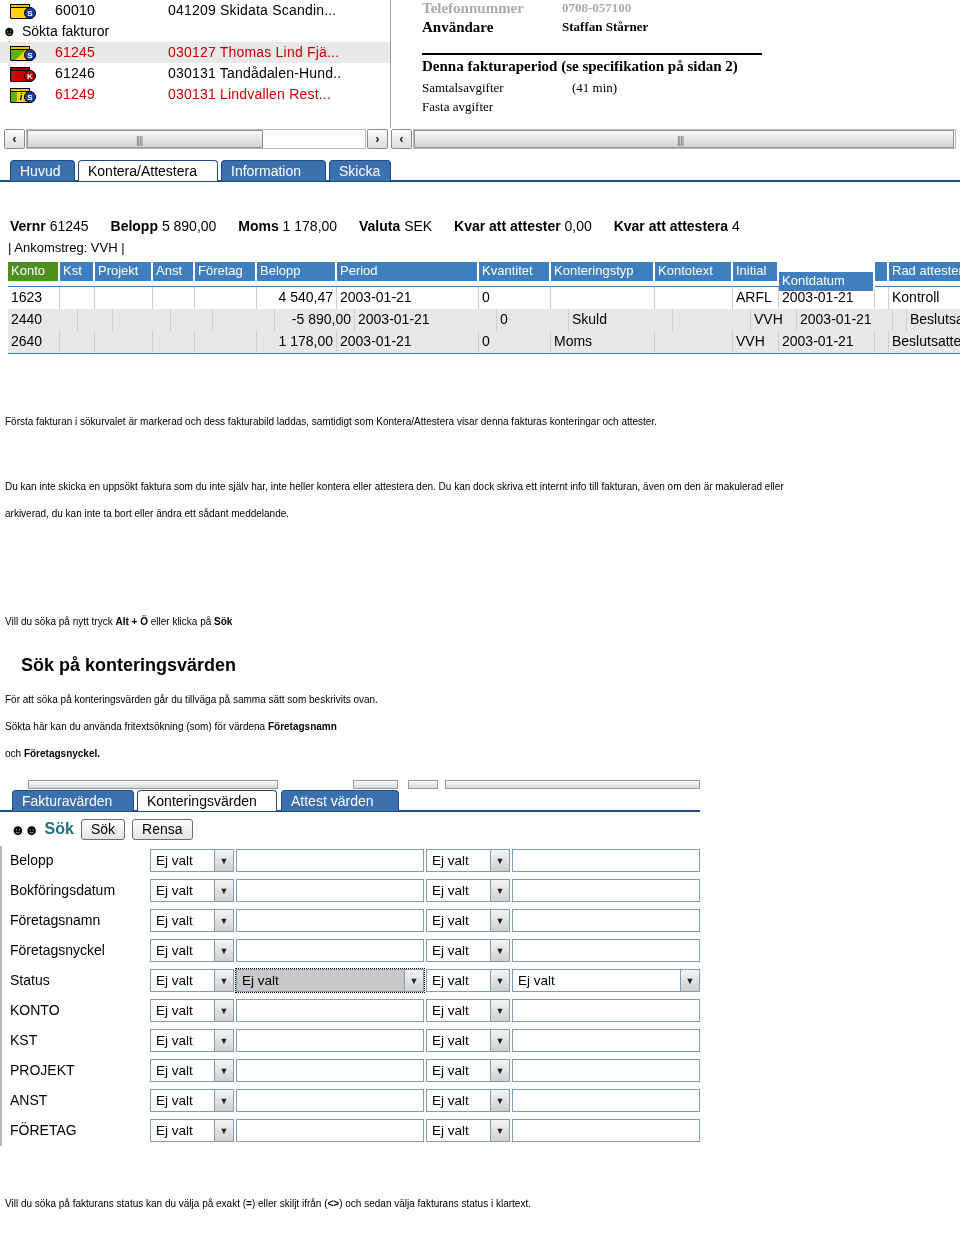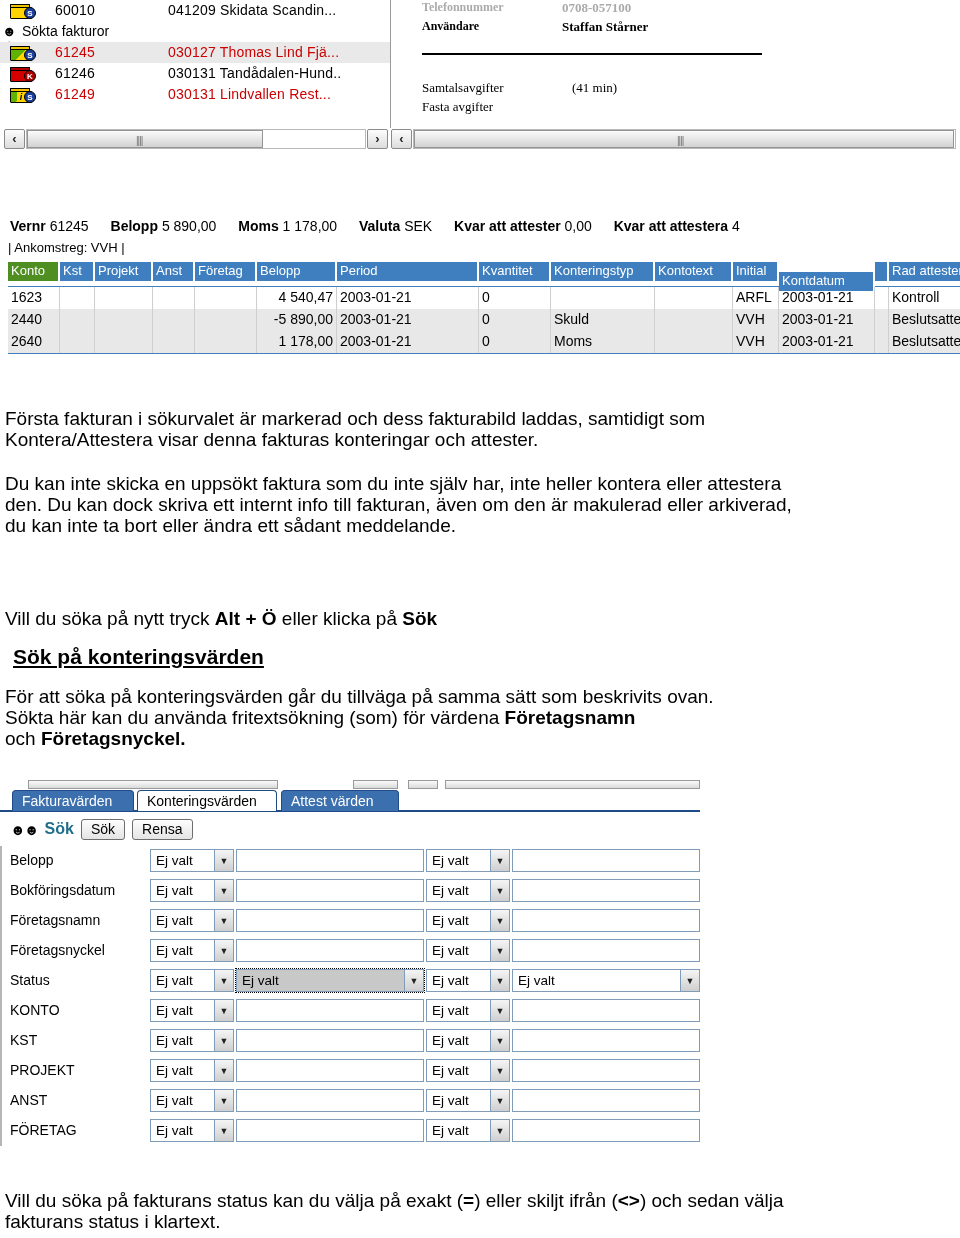--- a/index.html
+++ b/index.html
@@ -37,21 +37,21 @@
   .ico-folder.red .tab { background:#b00000; }
   .ico-folder.red .body { background:#d40000; }
   .ico-folder .blue-badge { position:absolute; left:14px; top:3px; width:12px; height:12px; border-radius:50%; background:#1b3f9e; border:1px solid #000; color:#fff; font-size:8px; font-weight:bold; text-align:center; line-height:11px; }
   .ico-folder .red-badge { position:absolute; left:14px; top:3px; width:12px; height:12px; border-radius:50%; background:#b00000; border:1px solid #000; color:#fff; font-size:8px; font-weight:bold; text-align:center; line-height:11px; }
   .ico-folder .i-badge { position:absolute; left:7px; top:4px; width:8px; height:10px; background:#ffd400; color:#000; font-size:9px; font-weight:bold; text-align:center; line-height:10px; font-style:italic; }
   .ico-bino { position:absolute; left:2px; top:3px; width:17px; height:14px; font-size:14px; line-height:14px; letter-spacing:-2px; font-weight:bold; }
 
   
   .fax { position:absolute; left:30px; top:0px; width:520px; font-family:"Liberation Serif", serif; }
   .fax .r { position:relative; height:19px; white-space:nowrap; }
-  .fax .k { position:absolute; left:0; font-size:12px; font-weight:bold;font-family:Liberation Serif, serif; }
+  .fax .k { position:absolute; left:0; font-size:15px; font-weight:bold;font-family:Liberation Serif, serif; }
   .fax .v { position:absolute; left:140px; font-size:13px; font-weight:bold; }
   .fax .clipped { color:#666; opacity:.55; }
   .fax hr.rule { position:absolute; left:0; top:53px; width:340px; height:2px; background:#000; border:0; margin:0; }
   .fax .hdr { position:absolute; left:0; top:58px; font-size:15px; font-weight:bold; white-space:nowrap; }
   .fax .l2 { position:absolute; left:0; top:80px; font-size:13px; }
   .fax .l2b { position:absolute; left:150px; top:80px; font-size:13px; }
   .fax .l3 { position:absolute; left:0; top:99px; font-size:13px; }
 
   
   .hsb { position:absolute; height:22px; background:#ffffff; display:flex; align-items:center; }
@@ -80,22 +80,22 @@
   .gh.sorted { background:#4f8f22; }
   .grid-sep { height:6px; background:#ffffff; border-bottom:1px solid #3f7fbf; }
   .grow { display:flex; height:22px; }
   .grow.alt { background:#e8e8e8; }
   .gc { height:22px; line-height:21px; font-size:14px; border-right:1px solid #cfcfcf; padding:0 3px; white-space:nowrap; overflow:hidden; flex:none; }
   .gc.num { text-align:right; }
   .grid-bottom { height:3px; background:#ffffff; border-top:1px solid #3f7fbf; }
 
   
   .doc { position:absolute; left:0; top:0; width:960px; }
-  p.para { position:absolute; left:5px; margin:0; font-size:19px; line-height:21px; color:#000; }
-  h3.sect { position:absolute; left:5px; margin:8px; font-size:21px; font-weight:bold; line-height:24px;text-decoration:underline; }
+  p.para { position:absolute; left:5px; margin:0; font-size:10px; line-height:27px; color:#000; }
+  h3.sect { position:absolute; left:5px; margin:16px; font-size:18px; font-weight:bold; line-height:24px; }
 
   
   .shot-bot { position:absolute; left:0; top:778px; width:720px; height:375px; overflow:hidden; }
   .bot-topbar { position:absolute; left:8px; top:0; width:700px; height:12px; }
   .bot-topbar .seg { position:absolute; top:2px; height:9px; background:linear-gradient(#fafafa,#dadada); border:1px solid #9a9a9a; }
   .bot-tabstrip { position:absolute; left:0; top:12px; width:720px; height:22px; }
   .bot-tabstrip .baseline2 { position:absolute; left:0; top:20px; width:700px; height:2px; background:#1f4b87; }
 
   .searchbar { position:absolute; left:10px; top:38px; height:26px; display:flex; align-items:center; gap:7px; }
   .bino2 { font-size:15px; font-weight:bold; letter-spacing:-2px; }
@@ -174,20 +174,21 @@
       <div class="fax">
         <div class="r">
           <span class="k clipped">Telefonnummer</span>
           <span class="v clipped">0708-057100</span>
         </div>
         <div class="r">
           <span class="k">Användare</span>
           <span class="v">Staffan Stårner</span>
         </div>
         <hr class="rule">
+        <div class="hdr">Denna fakturaperiod (se specifikation på sidan 2)</div>
         <div class="l2">Samtalsavgifter</div>
         <div class="l2b">(41 min)</div>
         <div class="l3">Fasta avgifter</div>
       </div>
     </div>
   </div>
 
   <div class="hsb" style="left:4px; top:128px; width:384px;">
     <div class="sb-btn">‹</div>
     <div class="sb-track">
@@ -200,20 +201,35 @@
 
   <div class="hsb" style="left:391px; top:128px; width:566px;">
     <div class="sb-btn">‹</div>
     <div class="sb-track">
       <div class="sb-thumb" style="left:0; width:540px;">
         <span class="sb-grip" style="left:262px;">||||</span>
       </div>
     </div>
   </div>
 
+  <div class="tabstrip">
+    <div class="baseline"></div>
+    <div class="tab inactive" style="left:10px; width:65px;">
+      <span>Huvud</span>
+    </div>
+    <div class="tab active" style="left:78px; width:140px;">
+      <span>Kontera/Attestera</span>
+    </div>
+    <div class="tab inactive" style="left:221px; width:105px;">
+      <span>Information</span>
+    </div>
+    <div class="tab inactive" style="left:329px; width:62px;">
+      <span>Skicka</span>
+    </div>
+  </div>
 
   <div class="summary">
     <b>Vernr</b>
     <span>61245</span><span class="sp"></span>
     <b>Belopp</b>
     <span>5 890,00</span><span class="sp"></span>
     <b>Moms</b>
     <span>1 178,00</span><span class="sp"></span>
     <b>Valuta</b>
     <span>SEK</span><span class="sp"></span>
@@ -254,21 +270,21 @@
       <div class="gc" style="width:72px;">0</div>
       <div class="gc" style="width:104px;"></div>
       <div class="gc" style="width:78px;"></div>
       <div class="gc" style="width:46px;">ARFL</div>
       <div class="gc" style="width:96px;">2003-01-21</div>
       <div class="gc" style="width:14px;"></div>
       <div class="gc" style="width:120px;">Kontroll</div>
     </div>
 
     <div class="grow alt">
-      <div class="gc" style="width:52px;">2440</div>
+      <div class="gc" style="width:70px;">2440</div>
       <div class="gc" style="width:35px;"></div>
       <div class="gc" style="width:58px;"></div>
       <div class="gc" style="width:42px;"></div>
       <div class="gc" style="width:62px;"></div>
       <div class="gc num" style="width:80px;">-5 890,00</div>
       <div class="gc" style="width:142px;">2003-01-21</div>
       <div class="gc" style="width:72px;">0</div>
       <div class="gc" style="width:104px;">Skuld</div>
       <div class="gc" style="width:78px;"></div>
       <div class="gc" style="width:46px;">VVH</div>

